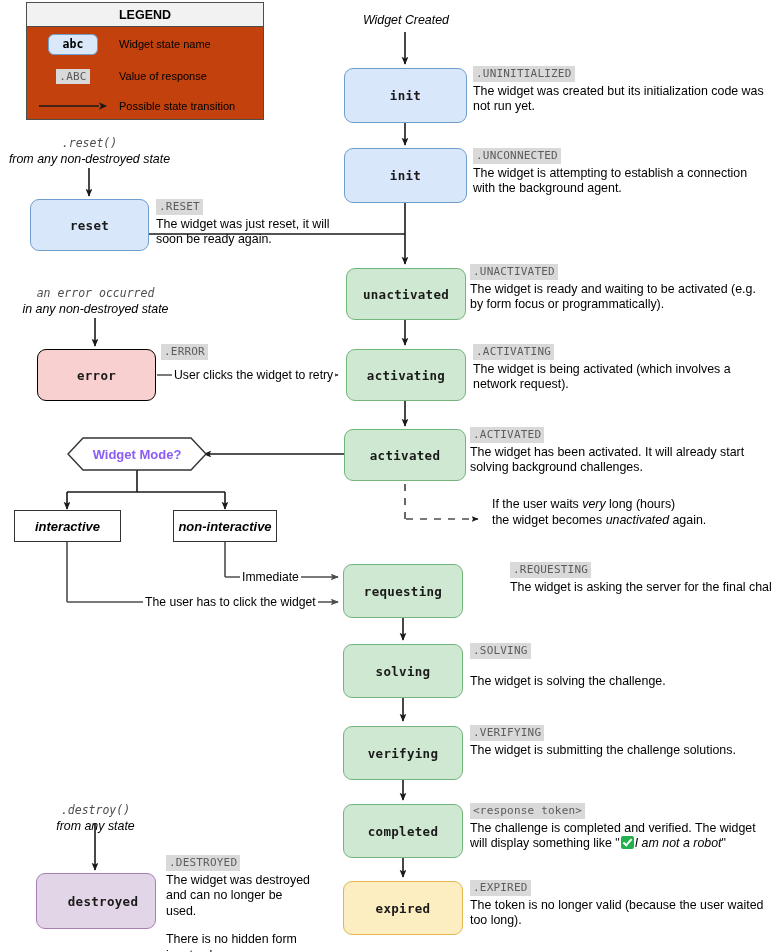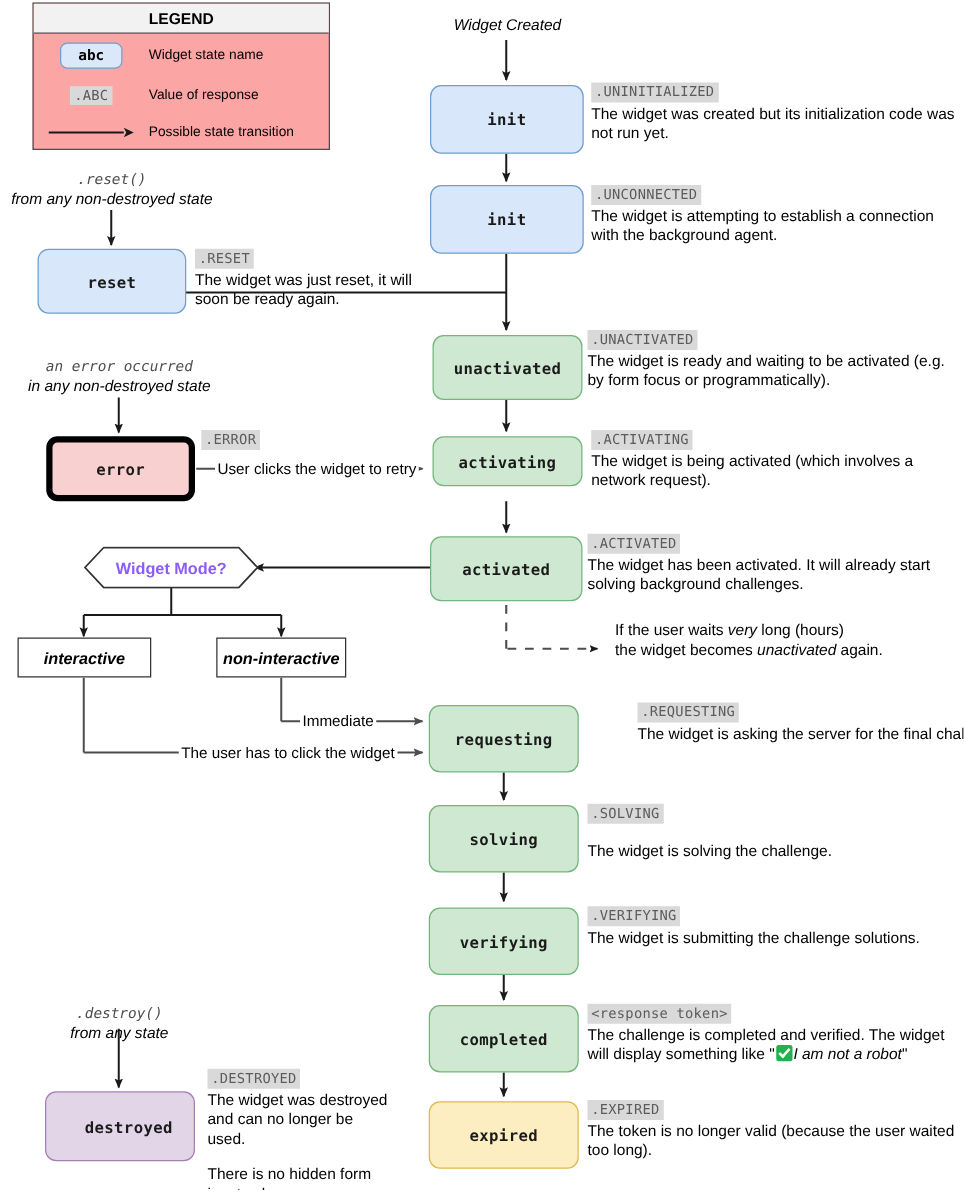--- a/index.html
+++ b/index.html
@@ -29,21 +29,21 @@
   }
 
   
   .legend-box {
     position: absolute;
     left: 26px;
     top: 2px;
     width: 238px;
     height: 118px;
     border: 1px solid #4d4d4d;
-    background: #fca5a5;
+    background: #c2410c;
     box-sizing: border-box;
   }
   .legend-title {
     height: 24px;
     line-height: 24px;
     text-align: center;
     font-weight: bold;
     font-size: 12.5px;
     border-bottom: 1px solid #4d4d4d;
     background: #f2f2f2;
@@ -101,21 +101,21 @@
     justify-content: center;
     border-radius: 9px;
     font-family: "DejaVu Sans Mono", "Liberation Mono", monospace;
     font-weight: bold;
     font-size: 12.5px;
     letter-spacing: 0.3px;
     color: #1a1a1a;
   }
   .node.blue   { background: #d9e7fa; border: 1px solid #6f9fd0; }
   .node.green  { background: #cfe8d2; border: 1px solid #74b57c; }
-  .node.red    { background: #f9d0d0; border: 5px solid #000000; }
+  .node.red    { background: #f9d0d0; border: 1px solid #000000; }
   .node.purple { background: #e3d5e8; border: 1px solid #a87fb5; padding-left: 14px; }
   .node.yellow { background: #fdeec2; border: 1px solid #e0b84e; }
 
   
   .rect-node {
     position: absolute;
     box-sizing: border-box;
     border: 1px solid #333333;
     background: #ffffff;
     display: flex;
@@ -370,21 +370,21 @@
   </div>
 
   <div class="node red" style="left:37px; top:349px; width:119px; height:52px;">
     <span>error</span>
   </div>
   <div class="ann" style="left:161px; top:344px; width:90px;">
     <span class="code">.ERROR</span>
   </div>
   <div class="edge-label" style="left:172px; top:368px;">User clicks the widget to retry</div>
 
-  <div class="node green" style="left:346px; top:349px; width:120px; height:40px;">
+  <div class="node green" style="left:346px; top:349px; width:120px; height:52px;">
     <span>activating</span>
   </div>
   <div class="ann" style="left:473px; top:344px; width:285px;">
     <span class="code">.ACTIVATING</span>
     <span class="body">The widget is being activated (which involves a network request).</span>
   </div>
 
   <div class="node green" style="left:344px; top:429px; width:122px; height:52px;">
     <span>activated</span>
   </div>

